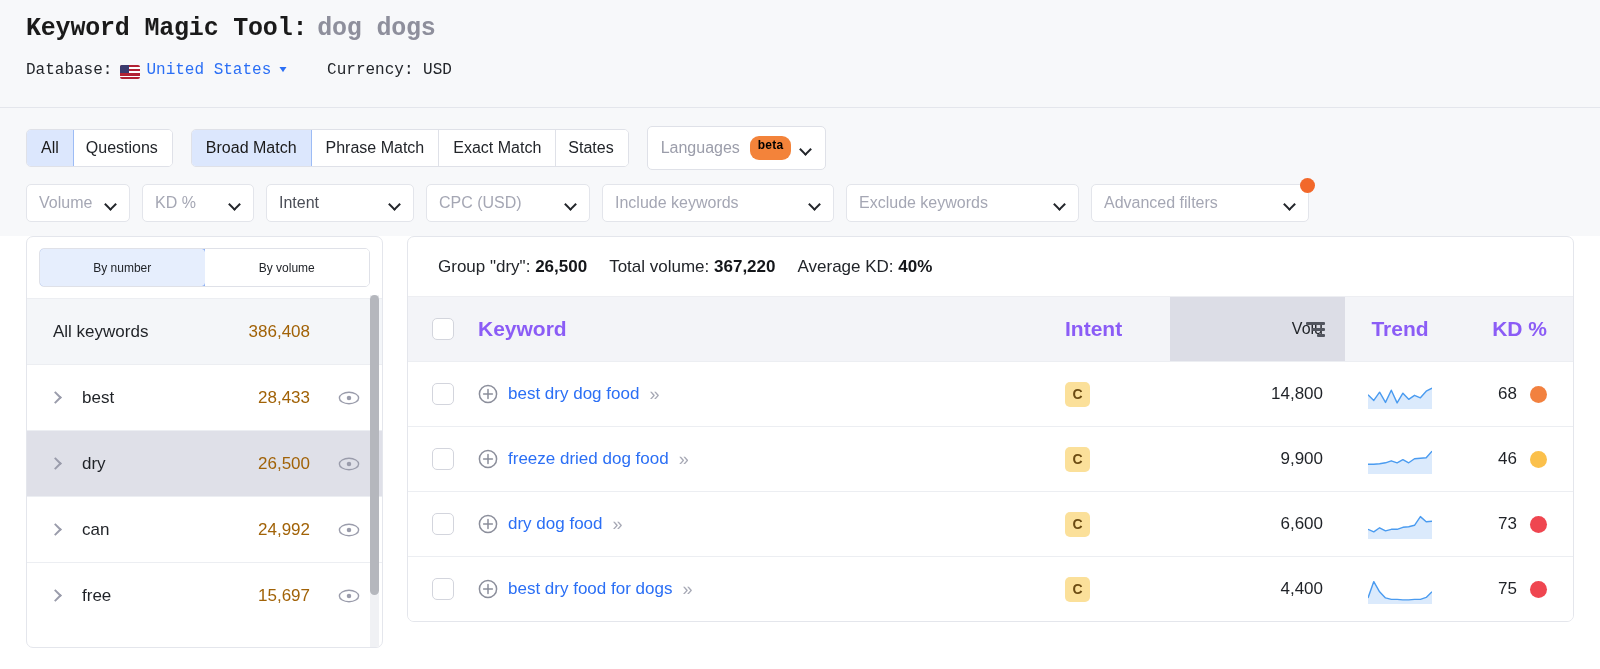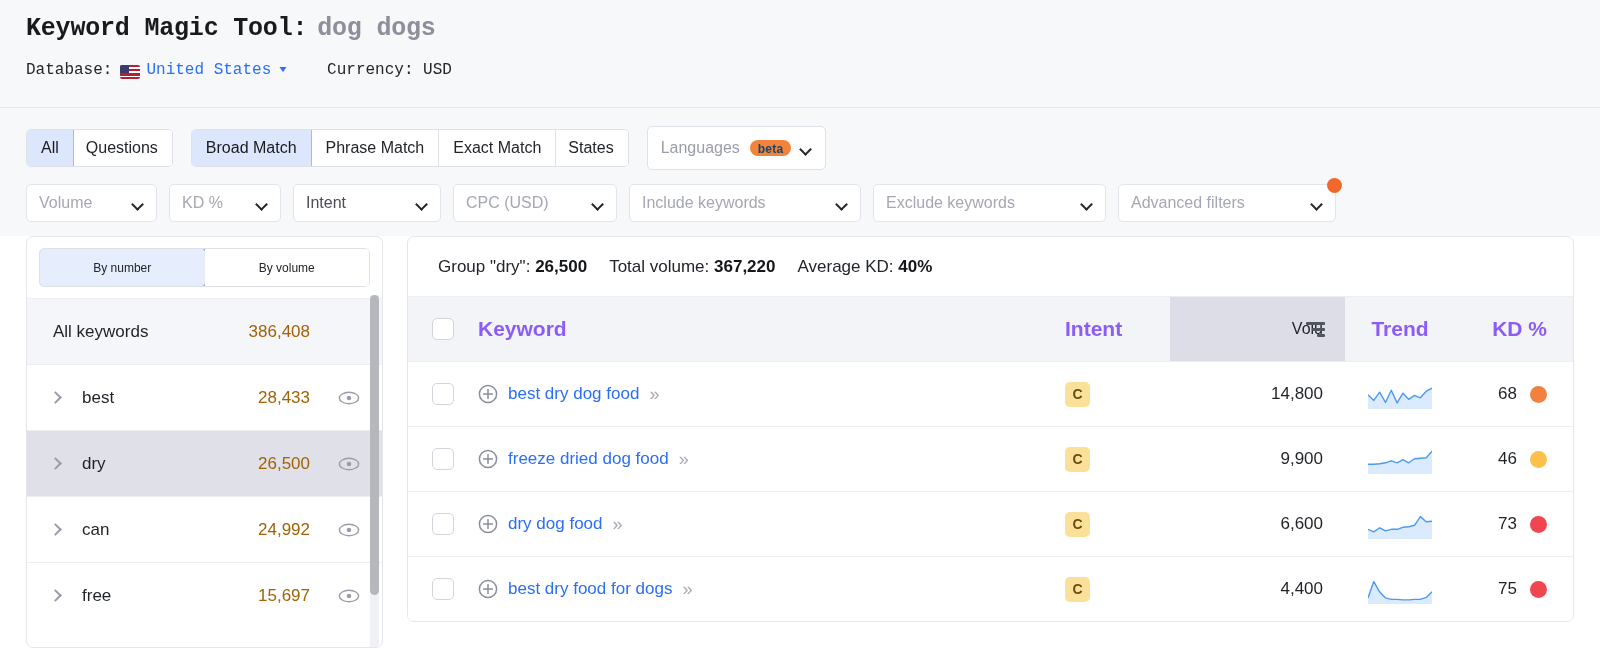--- a/index.html
+++ b/index.html
@@ -59,22 +59,22 @@
   }
   .seg:last-child { border-right:none;padding-left:12px; }
   .seg.active { background:#dce7fd; border-right:1px solid #9dbcf5; color:#1a1a1a; }
   .lang-box {
     display:flex; align-items:center; gap:10px; height:44px;
     background:#ffffff; border:1px solid #dfe1e8; border-radius:5px;
     padding:0 13px; cursor:pointer;
   }
   .lang-label { font-size:16px; color:#9b9daa; }
   .beta {
-    background:#f3833a; color:#0c4a6e; font-size:12px; font-weight:bold;
-    border-radius:9px; padding:2px 8px 0 8px; letter-spacing:0.2px;
+    background:#f3833a; color:#000000; font-size:12px; font-weight:bold;
+    border-radius:9px; padding:2px 8px 8px 8px; letter-spacing:0.2px;
   }
   .chev { width:11px; height:7px; position:relative; display:inline-block; }
   .chev::after{
     content:""; position:absolute; left:0; top:0;
     width:7px; height:7px; border-right:2px solid #22252a; border-bottom:2px solid #22252a;
     transform:rotate(45deg); transform-origin:center;
   }
 
   .drop-row { display:flex; align-items:center; gap:12px; margin-top:14px; }
   .drop {
@@ -211,21 +211,21 @@
     </div>
 
     <div class="lang-box">
       <span class="lang-label">Languages</span>
       <span class="beta">beta</span>
       <span class="chev"></span>
     </div>
   </div>
 
   <div class="drop-row">
-    <div class="drop" style="width:131px">
+    <div class="drop" style="width:104px">
       <span class="lbl">Volume</span>
       <span class="chev"></span>
     </div>
     <div class="drop" style="width:112px">
       <span class="lbl">KD %</span>
       <span class="chev"></span>
     </div>
     <div class="drop" style="width:148px">
       <span class="lbl dark">Intent</span>
       <span class="chev"></span>

